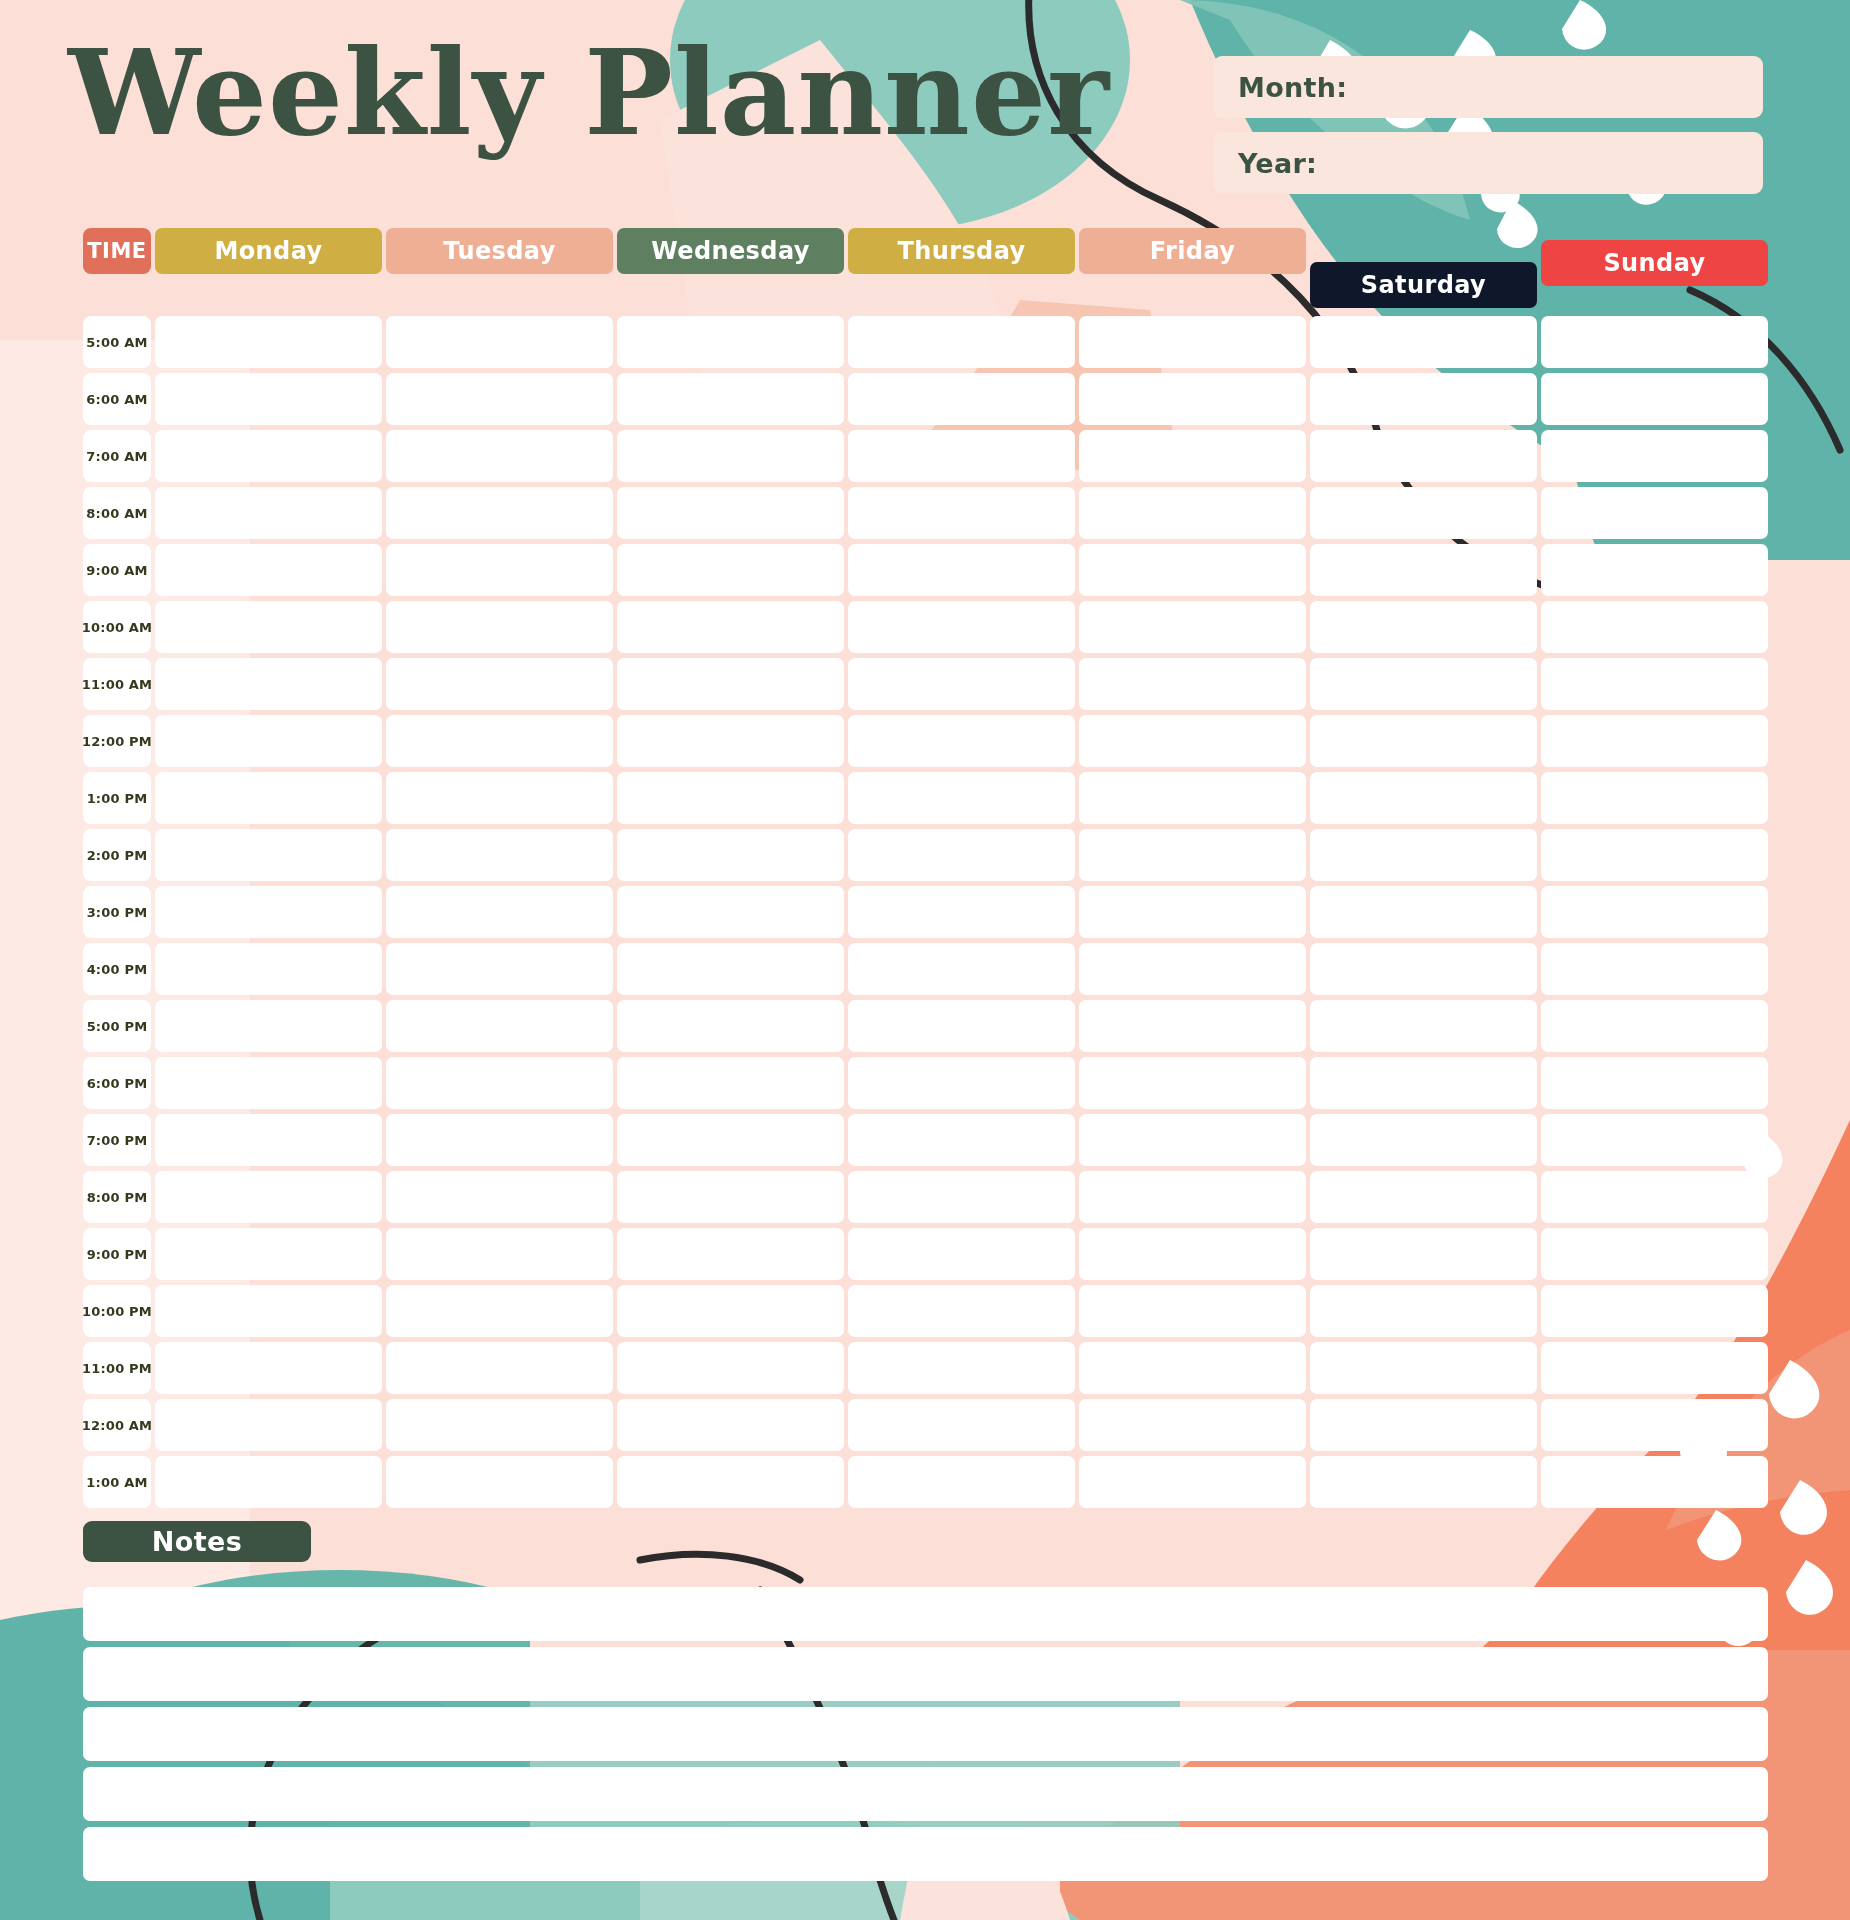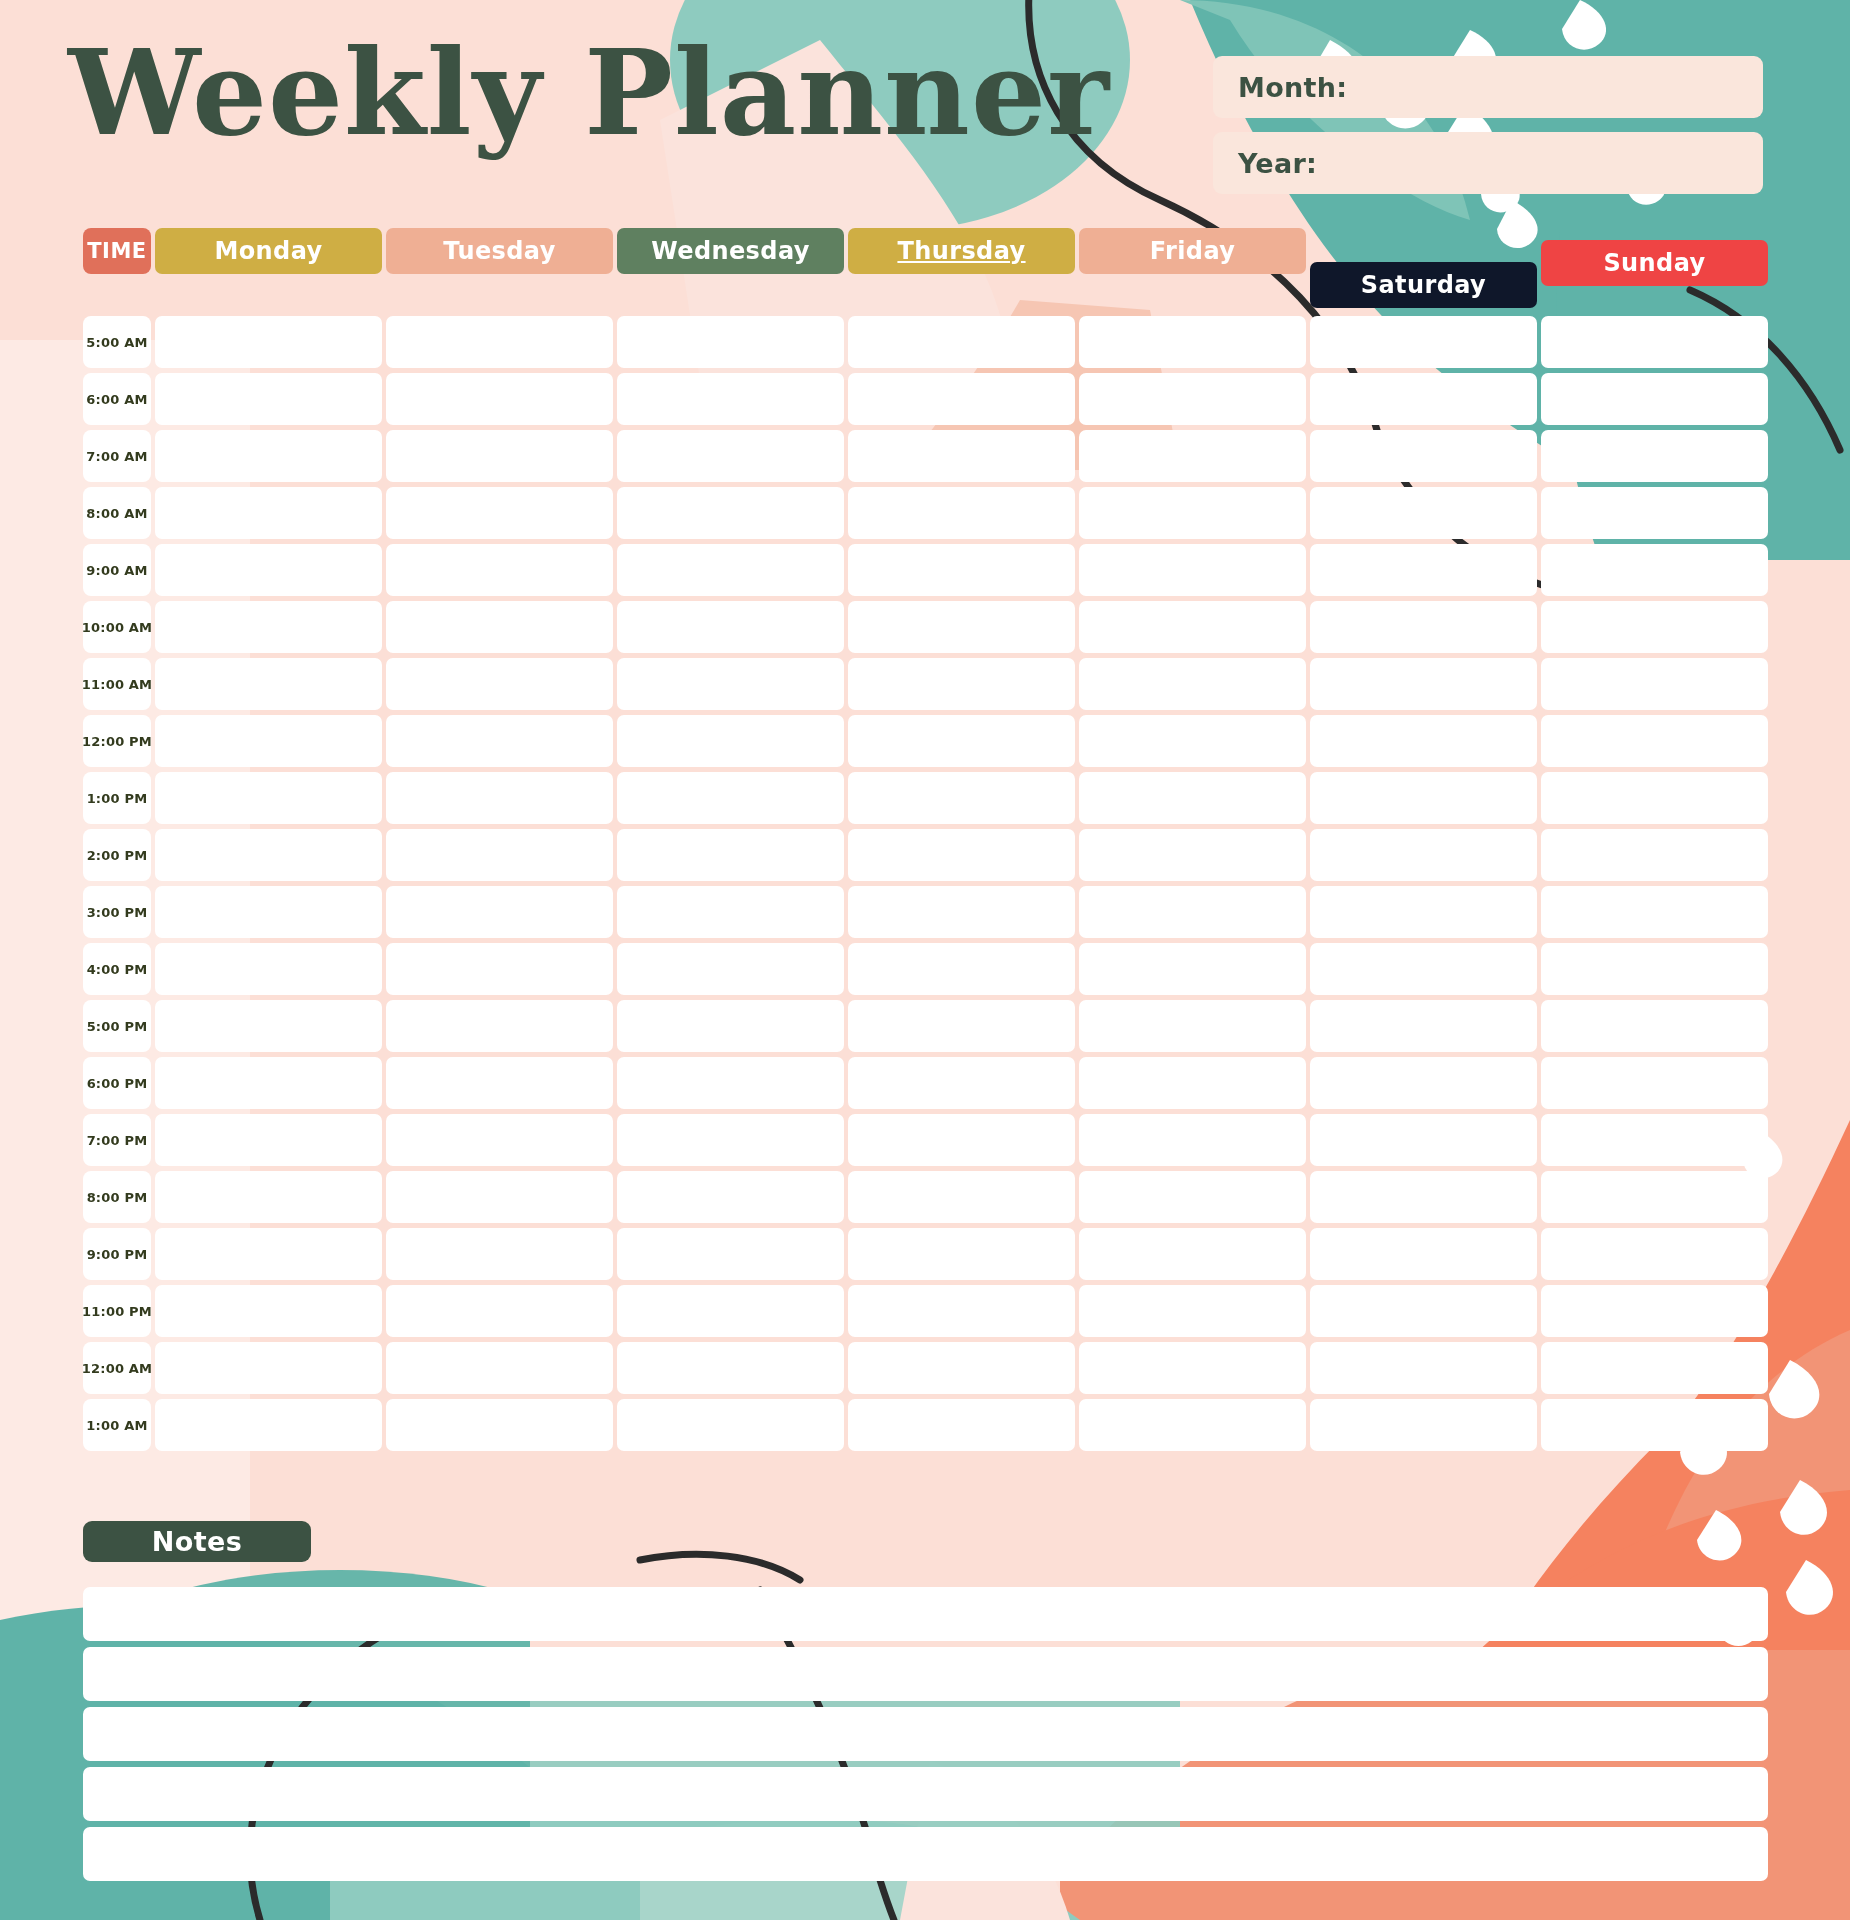--- a/index.html
+++ b/index.html
@@ -262,21 +262,21 @@
           <div class="day-col">
             <div class="hdr-cell" style="background: rgb(207, 174, 68);">Monday</div>
           </div>
           <div class="day-col">
             <div class="hdr-cell" style="background: rgb(239, 175, 148);">Tuesday</div>
           </div>
           <div class="day-col">
             <div class="hdr-cell" style="background: rgb(95, 128, 96);">Wednesday</div>
           </div>
           <div class="day-col">
-            <div class="hdr-cell" style="background: rgb(207, 174, 68); text-decoration: underline;">Thursday</div>
+            <div class="hdr-cell" style="background: rgb(207, 174, 68);">Thursday</div>
           </div>
           <div class="day-col">
             <div class="hdr-cell" style="background: rgb(239, 175, 148);">Friday</div>
           </div>
           <div class="day-col">
             <div class="hdr-cell" style="background: #0f172a; margin-top: 34px;">Saturday</div>
           </div>
           <div class="day-col">
             <div class="hdr-cell" style="background: #ef4444; margin-top: 12px;">Sunday</div>
           </div>
@@ -693,20 +693,46 @@
           <div class="day-col">
             <div class="slot-cell"></div>
           </div>
           <div class="day-col">
             <div class="slot-cell"></div>
           </div>
         </div>
         <div class="row">
           <div class="time-col">
             <div class="time-cell">9:00 PM</div>
+          </div>
+          <div class="day-col">
+            <div class="slot-cell"></div>
+          </div>
+          <div class="day-col">
+            <div class="slot-cell"></div>
+          </div>
+          <div class="day-col">
+            <div class="slot-cell"></div>
+          </div>
+          <div class="day-col">
+            <div class="slot-cell"></div>
+          </div>
+          <div class="day-col">
+            <div class="slot-cell"></div>
+          </div>
+          <div class="day-col">
+            <div class="slot-cell"></div>
+          </div>
+          <div class="day-col">
+            <div class="slot-cell"></div>
+          </div>
+        </div>
+        <div class="row">
+          <div class="time-col">
+            <div class="time-cell">10:00 PM</div>
           </div>
           <div class="day-col">
             <div class="slot-cell"></div>
           </div>
           <div class="day-col">
             <div class="slot-cell"></div>
           </div>
           <div class="day-col">
             <div class="slot-cell"></div>
           </div>

